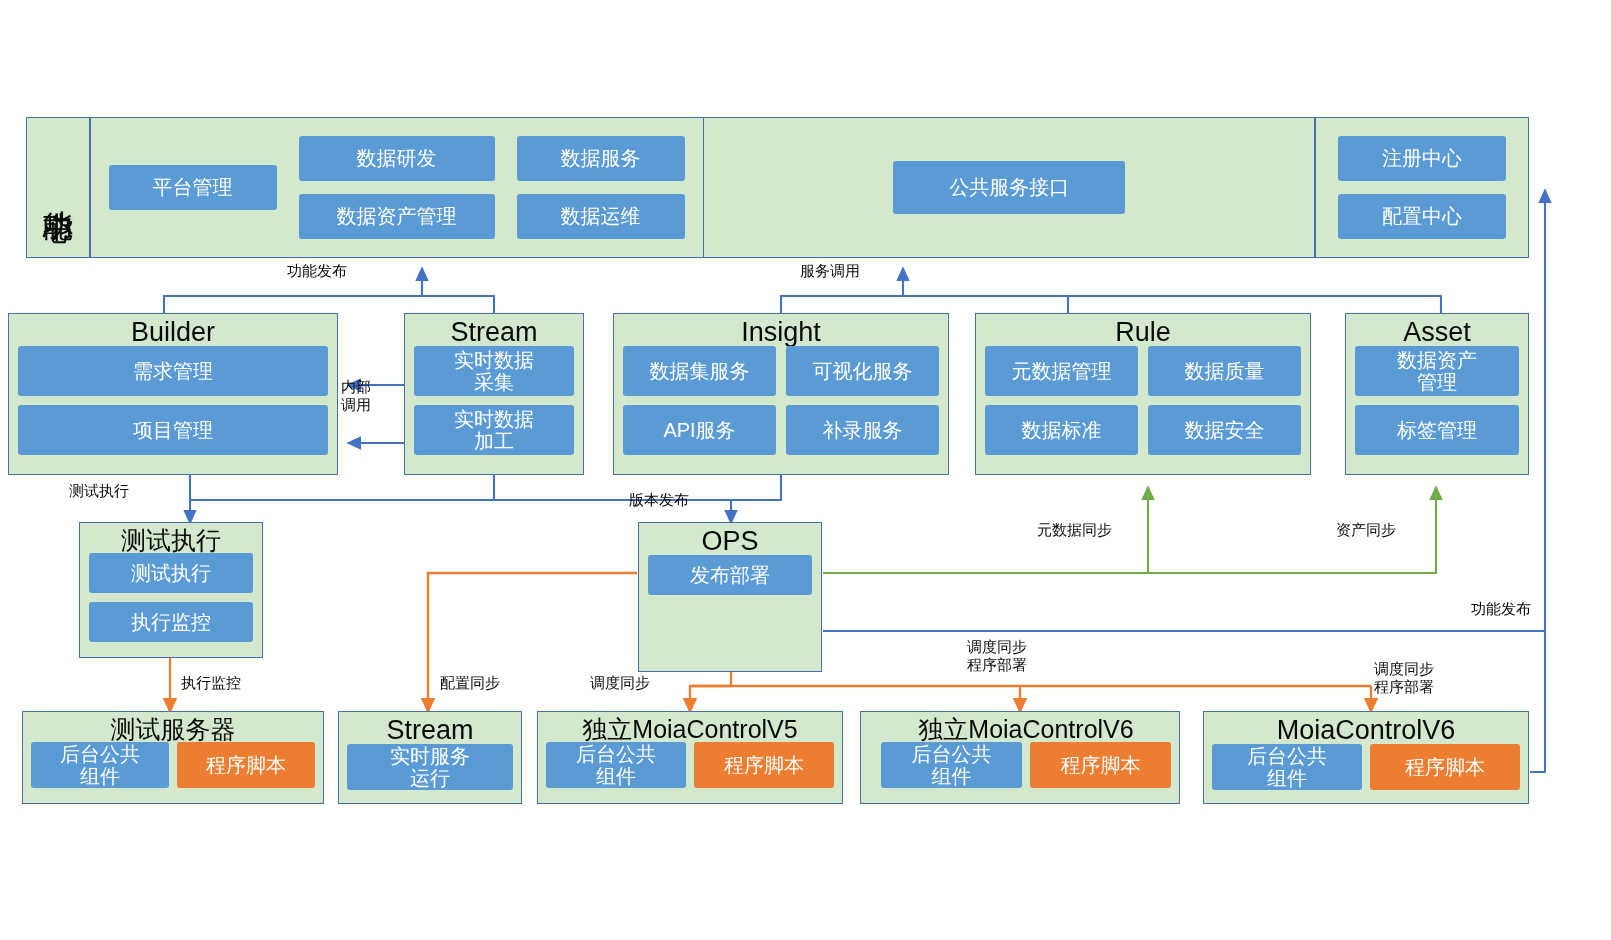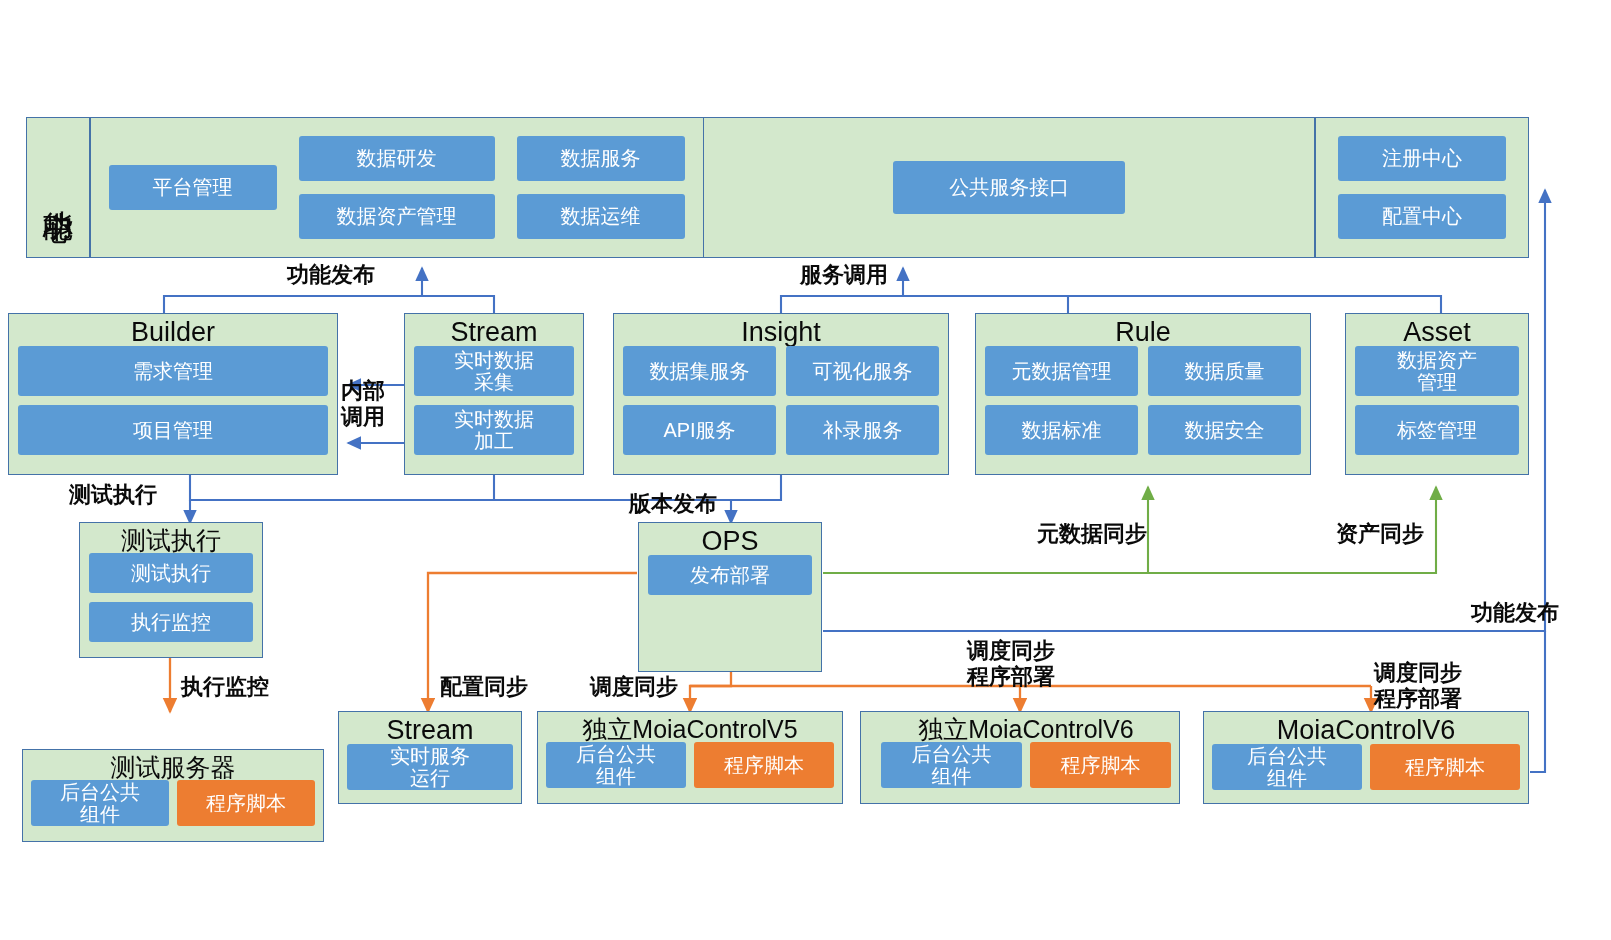--- a/index.html
+++ b/index.html
@@ -69,22 +69,22 @@
   #fc-grp1{display:flex;align-items:center;gap:22px;padding:0 18px;}
   #fc-grp2{flex:1;display:flex;align-items:center;justify-content:center;}
   #fc-grp3{display:flex;align-items:center;gap:22px;padding:0 22px;}
   .fc-col{display:flex;flex-direction:column;gap:13px;}
   .fc-chip{width:168px;height:45px;}
   .fc-chip.wide{width:196px;}
   #fc-pub{width:232px;height:53px;}
 
   
   .elabel{
-    position:absolute;color:#0a0a0a;font-size:22px;line-height:1.18;
-    white-space:pre-line;background:transparent;font-weight:bold;
+    position:absolute;color:#0a0a0a;font-size:15px;line-height:1.18;
+    white-space:pre-line;background:transparent;
   }
 </style>
 </head>
 <body>
 
 <div id="stage">
 
   <svg id="edges" viewBox="0 0 1611 940">
     <defs>
       <marker id="ab" markerWidth="9" markerHeight="9" refX="6.2" refY="3.2" orient="auto">
@@ -246,21 +246,21 @@
 
   <div class="panel" style="left:638px;top:522px;width:184px;height:150px;">
     <div class="panel-title">OPS</div>
     <div class="panel-body">
       <div class="col">
         <div class="chip" style="height:40px">发布部署</div>
       </div>
     </div>
   </div>
 
-  <div class="panel" style="left:22px;top:749px;width:302px;height:93px;">
+  <div class="panel" style="left:22px;top:711px;width:302px;height:93px;">
     <div class="panel-title cjk">测试服务器</div>
     <div class="panel-body" style="padding:0 8px 6px 8px;gap:8px;">
       <div class="chip" style="flex:1;height:46px">后台公共
 组件</div>
       <div class="chip orange" style="flex:1;height:46px">程序脚本</div>
     </div>
   </div>
 
   <div class="panel" style="left:338px;top:711px;width:184px;height:93px;">
     <div class="panel-title">Stream</div>

